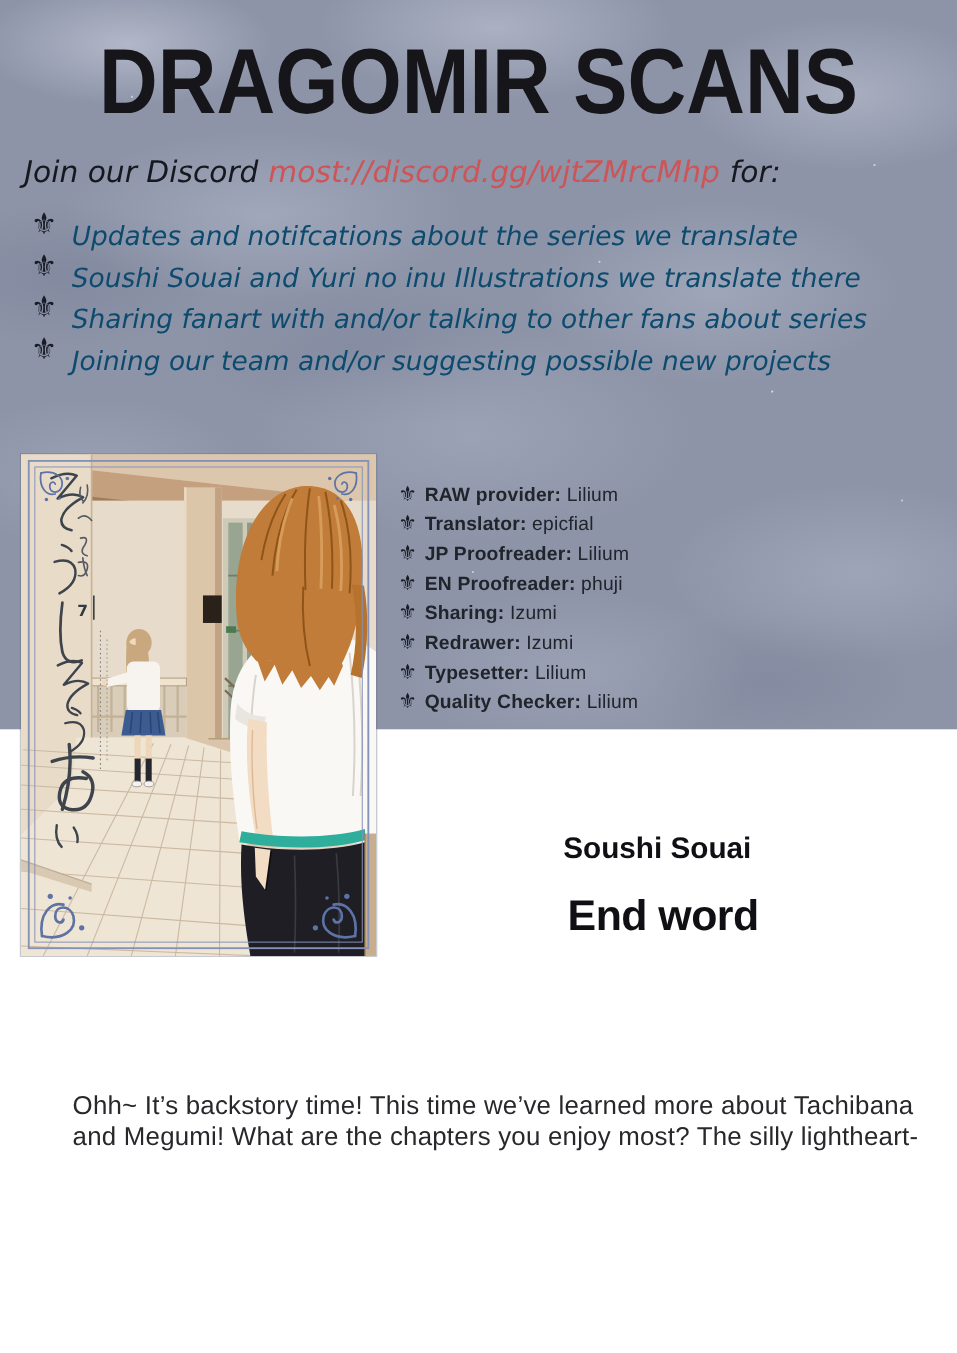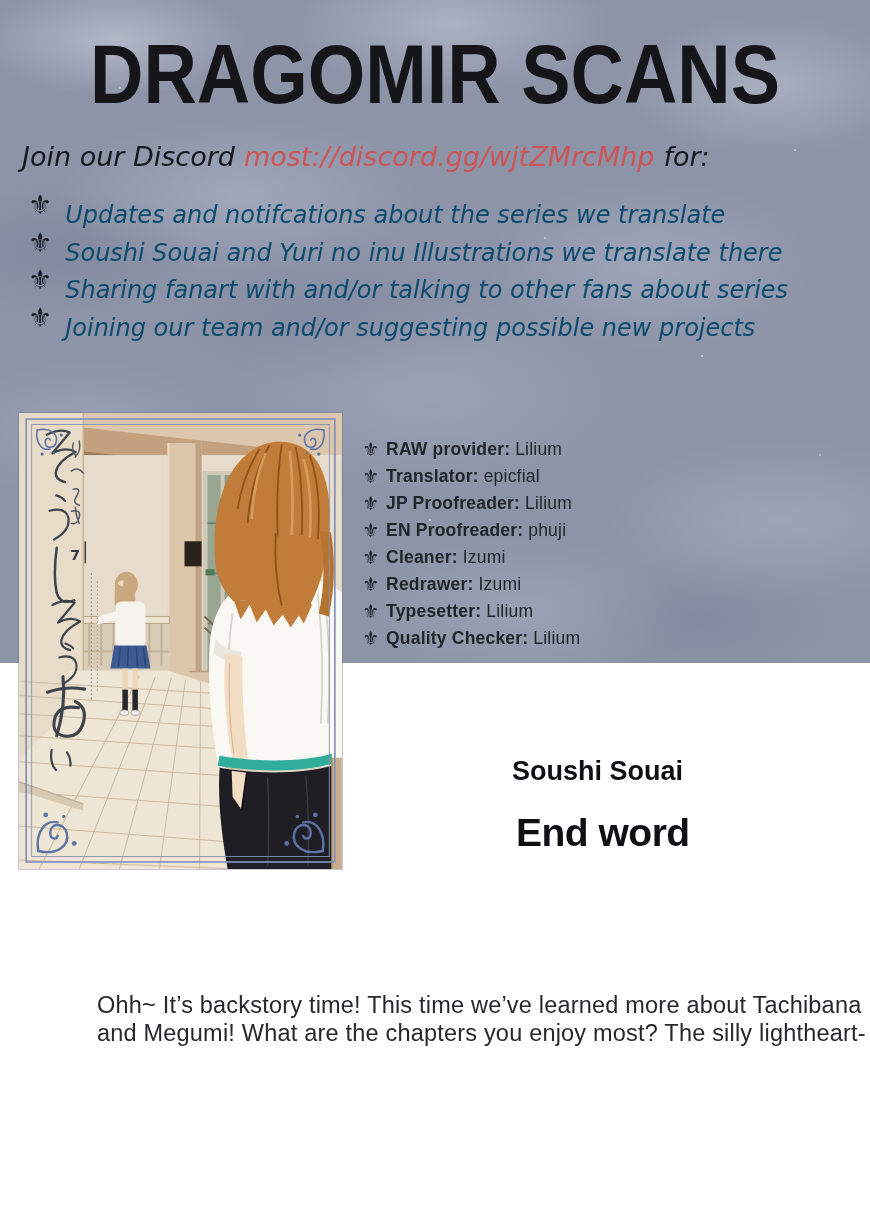--- a/index.html
+++ b/index.html
@@ -79,21 +79,21 @@
   }
   .end-word{
     position:absolute;left:516px;top:811px;font-size:39px;font-weight:bold;
     color:#101014;letter-spacing:-.5px;white-space:nowrap;
   }
   
   .footer{
     position:absolute;left:66px;top:992px;width:748px;
     font-size:23.5px;line-height:27.6px;color:#28282c;letter-spacing:.2px;
   }
-  .footer .line{white-space:nowrap;margin-left:31px;}
+  .footer .line{white-space:nowrap;}
 </style>
 </head>
 <body>
 
 <div class="page">
 
   <div class="bg-top"></div>
 
   <div class="title">DRAGOMIR SCANS</div>
 
@@ -352,21 +352,21 @@
     <div class="credit-row">
       <span class="fleur">⚜</span>
       <span class="credit-text"><span class="role">JP Proofreader:</span><span>Lilium</span></span>
     </div>
     <div class="credit-row">
       <span class="fleur">⚜</span>
       <span class="credit-text"><span class="role">EN Proofreader:</span><span>phuji</span></span>
     </div>
     <div class="credit-row">
       <span class="fleur">⚜</span>
-      <span class="credit-text"><span class="role">Cleaner:</span><span>Izumi</span></span>
+      <span class="credit-text"><span class="role">Sharing:</span><span>Izumi</span></span>
     </div>
     <div class="credit-row">
       <span class="fleur">⚜</span>
       <span class="credit-text"><span class="role">Redrawer:</span><span>Izumi</span></span>
     </div>
     <div class="credit-row">
       <span class="fleur">⚜</span>
       <span class="credit-text"><span class="role">Typesetter:</span><span>Lilium</span></span>
     </div>
     <div class="credit-row">

